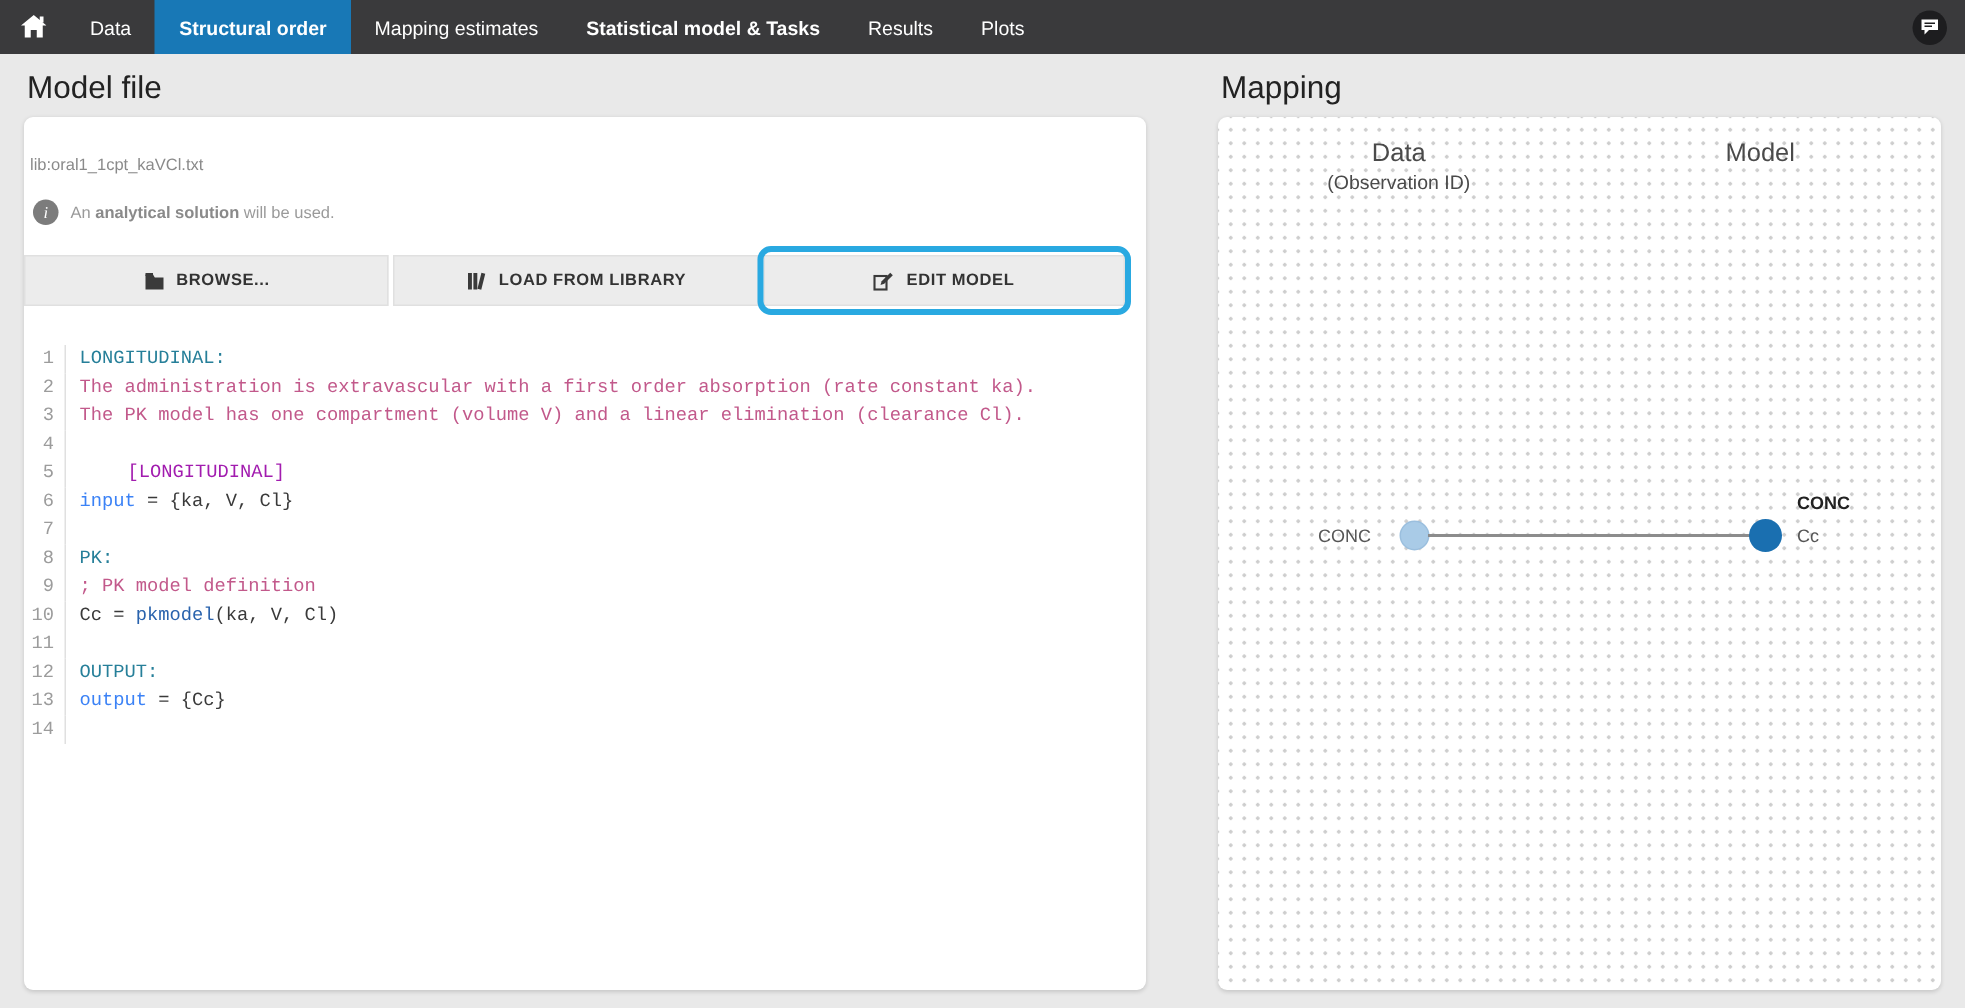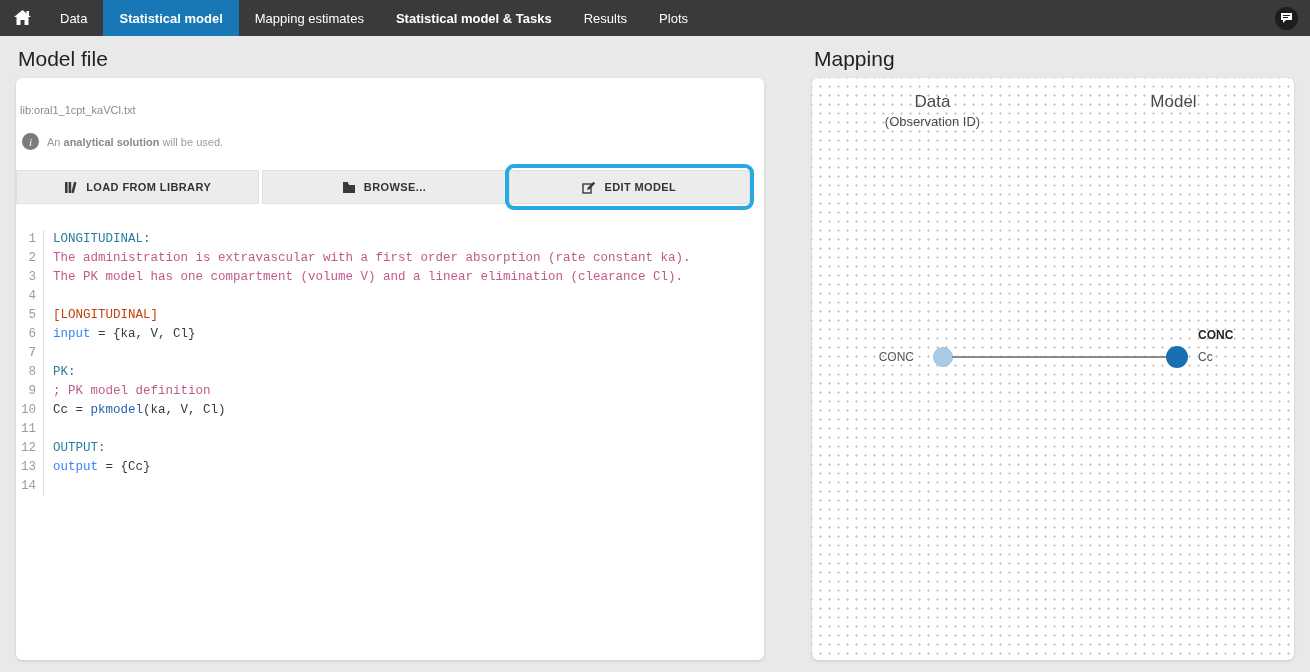--- a/index.html
+++ b/index.html
@@ -154,21 +154,21 @@
     flex: none;
     width: 28px;
     text-align: right;
     padding-right: 7px;
     color: #9c9c9c;
     border-right: 1px solid #e0e0e0;
     user-select: none;
   }
   .code-content { padding-left: 9px; white-space: pre; }
   .tok-section { color: #267f99; }
-  .tok-block   { color: #c2410c; }
+  .tok-block   { color: #a21caf; margin-left: 32px; }
   .tok-key     { color: #3b82f6; }
   .tok-func    { color: #2a63ad; }
   .tok-desc    { color: #c2598b; }
   .tok-comment { color: #c2598b; }
   .tok-plain   { color: #3a3a3a; }
 
   
   .map-headers {
     display: flex;
     padding-top: 14px;
@@ -239,21 +239,21 @@
 
 <div class="nav">
   <div class="nav-home">
     <svg width="17" height="16" viewBox="0 0 17 16">
       <path d="M8.5 0 L17 7 H14.5 V15 H10.5 V10 H6.5 V15 H2.5 V7 H0 Z" fill="#ffffff"></path>
       <rect x="12.5" y="1" width="2.5" height="4" fill="#ffffff"></rect>
     </svg>
   </div>
   <div class="nav-tabs">
       <div class="nav-tab">Data</div>
-      <div class="nav-tab active bold">Statistical model</div>
+      <div class="nav-tab active bold">Structural order</div>
       <div class="nav-tab">Mapping estimates</div>
       <div class="nav-tab bold">Statistical model &amp; Tasks</div>
       <div class="nav-tab">Results</div>
       <div class="nav-tab">Plots</div>
     </div>
   <div class="nav-right">
     <div class="chat-btn">
       <svg width="13" height="12" viewBox="0 0 13 12">
         <path d="M1 1 h11 v7 h-6 l-3 3 v-3 H1 z" fill="#ffffff"></path>
         <rect x="3" y="3" width="7" height="1" fill="#1d1d1f"></rect>
@@ -272,32 +272,32 @@
       <div class="lib-path">lib:oral1_1cpt_kaVCl.txt</div>
 
       <div class="info-row">
         <span class="info-icon">i</span>
         <span class="info-text"><span>An </span><b>analytical solution</b><span> will be used.</span></span>
       </div>
 
       <div class="btn-row">
         <button class="btn">
           <svg width="14" height="13" viewBox="0 0 14 13">
+            <path d="M1 2 h5 l1.2 2 H13 v8 H1 Z" fill="#3a3a3a"></path>
+            <rect x="1" y="1" width="5" height="2" fill="#3a3a3a"></rect>
+          </svg>
+          <span>BROWSE...</span>
+        </button>
+        <button class="btn">
+          <svg width="14" height="13" viewBox="0 0 14 13">
             <rect x="1" y="1" width="2.6" height="11" fill="#3a3a3a"></rect>
             <rect x="4.6" y="1" width="2.6" height="11" fill="#3a3a3a"></rect>
             <rect x="8.6" y="1" width="2.6" height="11" fill="#3a3a3a" transform="rotate(14 9.9 6.5)"></rect>
           </svg>
           <span>LOAD FROM LIBRARY</span>
-        </button>
-        <button class="btn">
-          <svg width="14" height="13" viewBox="0 0 14 13">
-            <path d="M1 2 h5 l1.2 2 H13 v8 H1 Z" fill="#3a3a3a"></path>
-            <rect x="1" y="1" width="5" height="2" fill="#3a3a3a"></rect>
-          </svg>
-          <span>BROWSE...</span>
         </button>
         <div class="btn-hl">
           <button class="btn">
             <svg width="14" height="13" viewBox="0 0 14 13">
               <rect x="1" y="3" width="8" height="9" fill="none" stroke="#3a3a3a" stroke-width="1.4"></rect>
               <path d="M5 9 L5.8 6.5 L11.5 0.8 L13.2 2.5 L7.5 8.2 Z" fill="#3a3a3a"></path>
             </svg>
             <span>EDIT MODEL</span>
           </button>
         </div>

